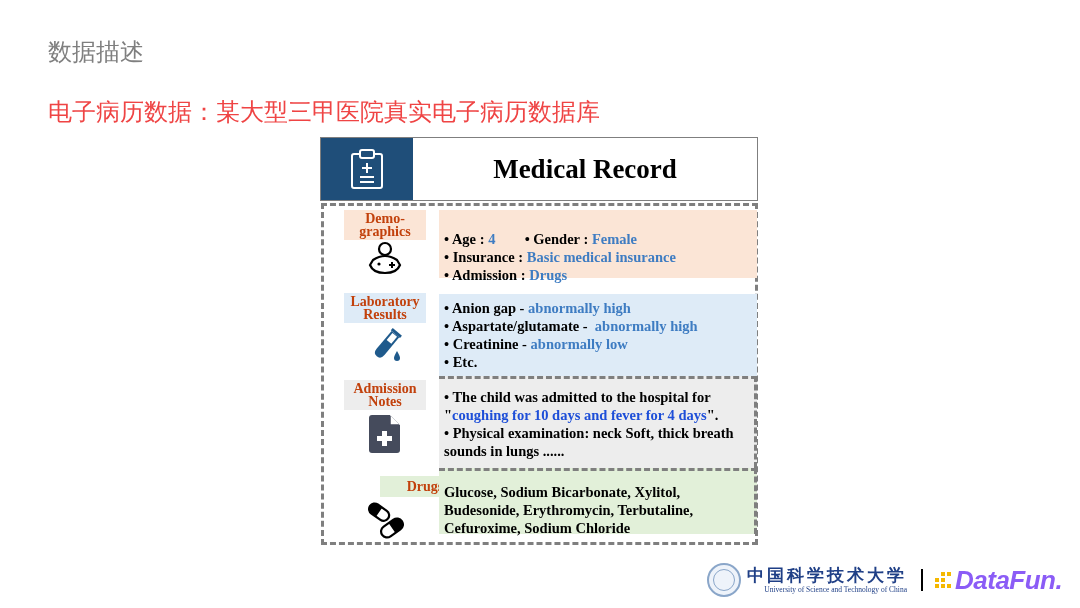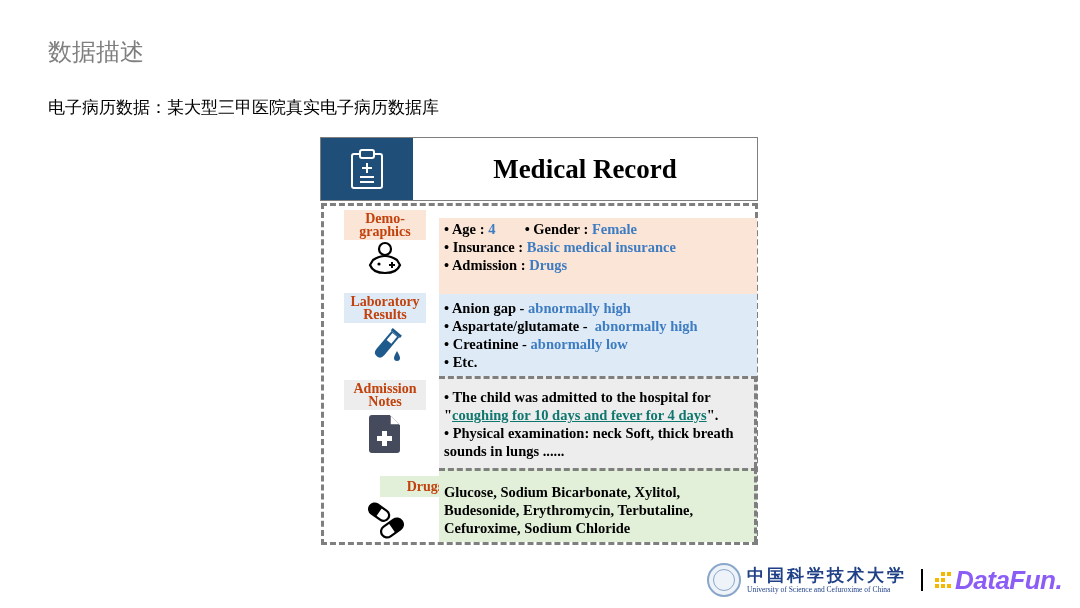--- a/index.html
+++ b/index.html
@@ -1,35 +1,35 @@
 <!DOCTYPE html>
 <html><head>
   <meta charset="utf-8">
   <style>
     html, body { margin:0; padding:0; }
     body { width:1080px; height:608px; background:#ffffff; position:relative; overflow:hidden; font-family:"DejaVu Sans", sans-serif; }
     .section-title { position:absolute; left:48px; top:36px; font-size:24px; color:#7f7f7f; letter-spacing:0px; }
-    .subtitle { position:absolute; left:48px; top:96px; font-size:17px; color:#000000; }
+    .subtitle { position:absolute; left:48px; top:96px; font-size:24px; color:#ef4444; }
     .figure { position:absolute; left:320px; top:137px; width:440px; height:410px; font-family:"Liberation Serif", serif; }
     .header { position:absolute; left:0; top:0; width:438px; height:64px; border:1px solid #7f7f7f; box-sizing:border-box; display:flex; background:#fff; }
     .header-icon-box { width:92px; height:100%; background:#1f4e79; display:flex; align-items:center; justify-content:center; }
     .header-title { flex:1; display:flex; align-items:center; justify-content:center; font-size:27px; font-weight:bold; color:#000; }
     .dash-outer { position:absolute; left:1px; top:66px; width:437px; height:342px; border:3px dashed #7f7f7f; box-sizing:border-box; }
     .row { position:absolute; left:0; width:437px; }
     .label { position:absolute; left:20px; width:82px; text-align:center; font-weight:bold; font-size:14px; line-height:13px; padding:2px 0; color:#c2410c; }
     .icon { position:absolute; left:41px; width:40px; height:40px; display:flex; align-items:center; justify-content:center; }
     .content { position:absolute; left:115px; width:318px; font-weight:bold; font-size:14.5px; line-height:18px; color:#000; padding:4px 5px; box-sizing:border-box; }
     .blue { color:#3e7cc2; }
-    .orange { color:#0f766e;text-decoration:underline; }
+    .orange { color:#1d4ed8; }
     .dash-top { border-top:3px dashed #7f7f7f; }
     .dash-right { border-right:3px dashed #7f7f7f; }
     .logos { position:absolute; left:707px; top:560px; width:360px; height:40px; display:flex; align-items:center; }
     .ustc-seal { width:34px; height:34px; border-radius:50%; border:2px solid #8aa6c9; box-sizing:border-box; display:flex; align-items:center; justify-content:center; background:#eef3fa; }
     .ustc-seal-inner { width:20px; height:20px; border-radius:50%; border:1px solid #8aa6c9; }
-    .ustc-text { margin-left:6px; display:flex; flex-direction:column; }
+    .ustc-text { margin-left:6px; display:flex; flex-direction:column;text-align:right; }
     .ustc-cn { font-family:"DejaVu Serif", serif; font-size:17px; font-weight:bold; color:#1f3f86; letter-spacing:3px; line-height:20px; }
     .ustc-en { font-family:"Liberation Serif", serif; font-size:7.5px; color:#1f3f86; line-height:10px; }
     .divider { width:2px; height:22px; background:#000; margin:0 12px 0 14px; }
     .df-dots { display:grid; grid-template-columns:repeat(3,4px); gap:2px; margin-right:4px; }
     .df-dots span { width:4px; height:4px; background:#f5b800; display:block; }
     .df-text { font-family:"Liberation Sans", sans-serif; font-size:26px; font-weight:bold; font-style:italic; color:#8b5cf6; letter-spacing:-0.5px; }
   </style>
 </head>
 <body>
 
@@ -60,21 +60,21 @@
       </div>
       <div class="icon" style="top:32px;">
         <svg width="36" height="36" viewBox="0 0 36 36">
           <circle cx="18" cy="9" r="6" fill="none" stroke="#000" stroke-width="2.2"></circle>
           <path d="M6 20 Q18 12 30 20 L33 25 Q30 33 18 33 Q6 33 3 25 Z" fill="none" stroke="#000" stroke-width="2.2"></path>
           <circle cx="12" cy="24" r="1.6" fill="#000"></circle>
           <line x1="22" y1="25" x2="28" y2="25" stroke="#000" stroke-width="2"></line>
           <line x1="25" y1="22" x2="25" y2="28" stroke="#000" stroke-width="2"></line>
         </svg>
       </div>
-      <div class="content" style="top:12px;height:78px;background:#fbe5d6;padding-top:2px;">
+      <div class="content" style="top:4px;height:68px;background:#fbe5d6;padding-top:20px;">
         <div>
           <span>• Age : </span><span class="blue">4</span>
           <span style="display:inline-block;width:22px;"></span>
           <span>• Gender : </span><span class="blue">Female</span>
         </div>
         <div>
           <span>• Insurance : </span><span class="blue">Basic medical insurance</span>
         </div>
         <div>
           <span>• Admission : </span><span class="blue">Drugs</span>
@@ -134,35 +134,35 @@
           <g transform="rotate(35 12 12)">
             <rect x="2" y="6" width="22" height="11" rx="5.5" fill="none" stroke="#000" stroke-width="2.2"></rect>
             <path d="M7.5 6 L13 6 L13 17 L7.5 17 A5.5 5.5 0 0 1 7.5 6 Z" fill="#000"></path>
           </g>
           <g transform="rotate(-35 26 28)">
             <rect x="14" y="22" width="24" height="12" rx="6" fill="none" stroke="#000" stroke-width="2.2"></rect>
             <path d="M26 22 L32 22 A6 6 0 0 1 32 34 L26 34 Z" fill="#000"></path>
           </g>
         </svg>
       </div>
-      <div class="content dash-top dash-right" style="top:0;height:74px;background:#e2f0d9;padding-top:12px;">
+      <div class="content dash-top dash-right" style="top:0;height:66px;background:#e2f0d9;padding-top:12px;">
         <div>Glucose, Sodium Bicarbonate, Xylitol, Budesonide, Erythromycin, Terbutaline, Cefuroxime, Sodium Chloride</div>
       </div>
     </div>
 
   </div>
 </div>
 
 <div class="logos">
   <div class="ustc-seal">
       <div class="ustc-seal-inner"></div>
     </div>
   <div class="ustc-text">
     <span class="ustc-cn">中国科学技术大学</span>
-    <span class="ustc-en">University of Science and Cefuroxime of China</span>
+    <span class="ustc-en">University of Science and Technology of China</span>
   </div>
   <div class="divider"></div>
   <div class="df-dots">
     <span style="opacity:0"></span>
       <span></span>
       <span></span>
     <span></span>
       <span></span>
       <span style="opacity:0"></span>
     <span></span>

